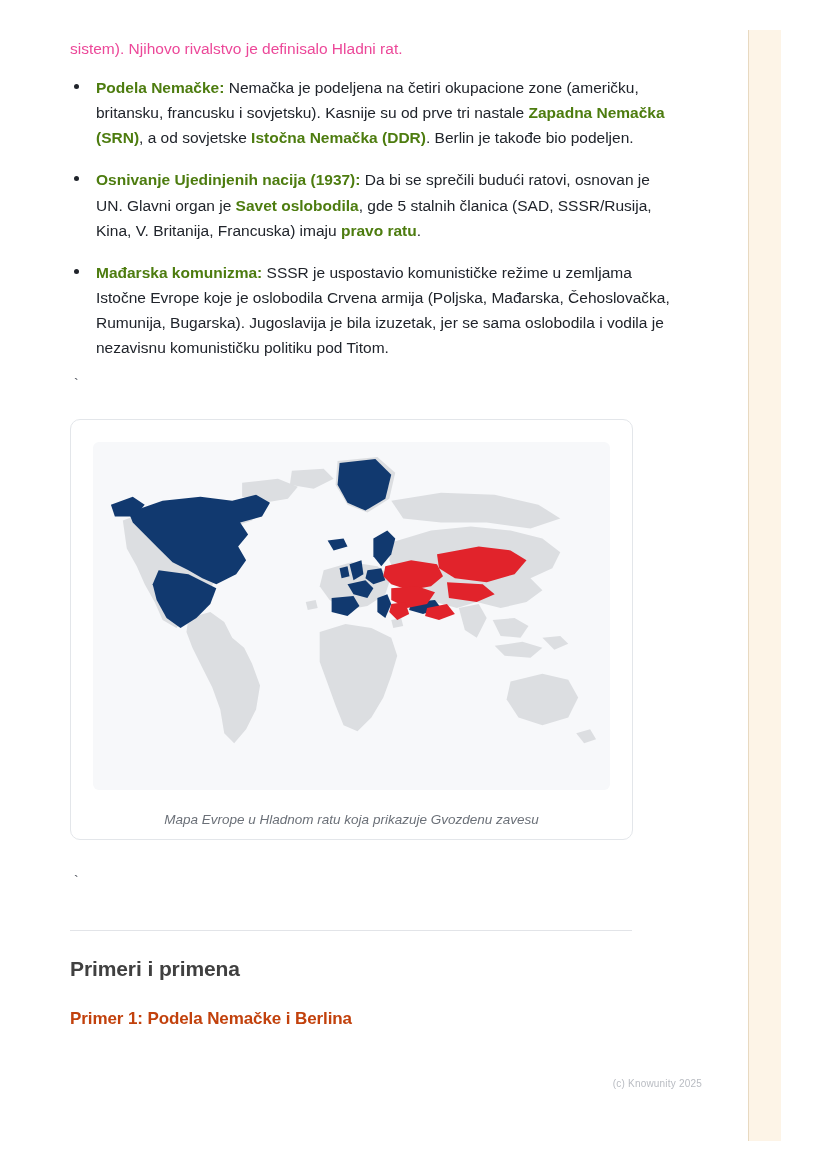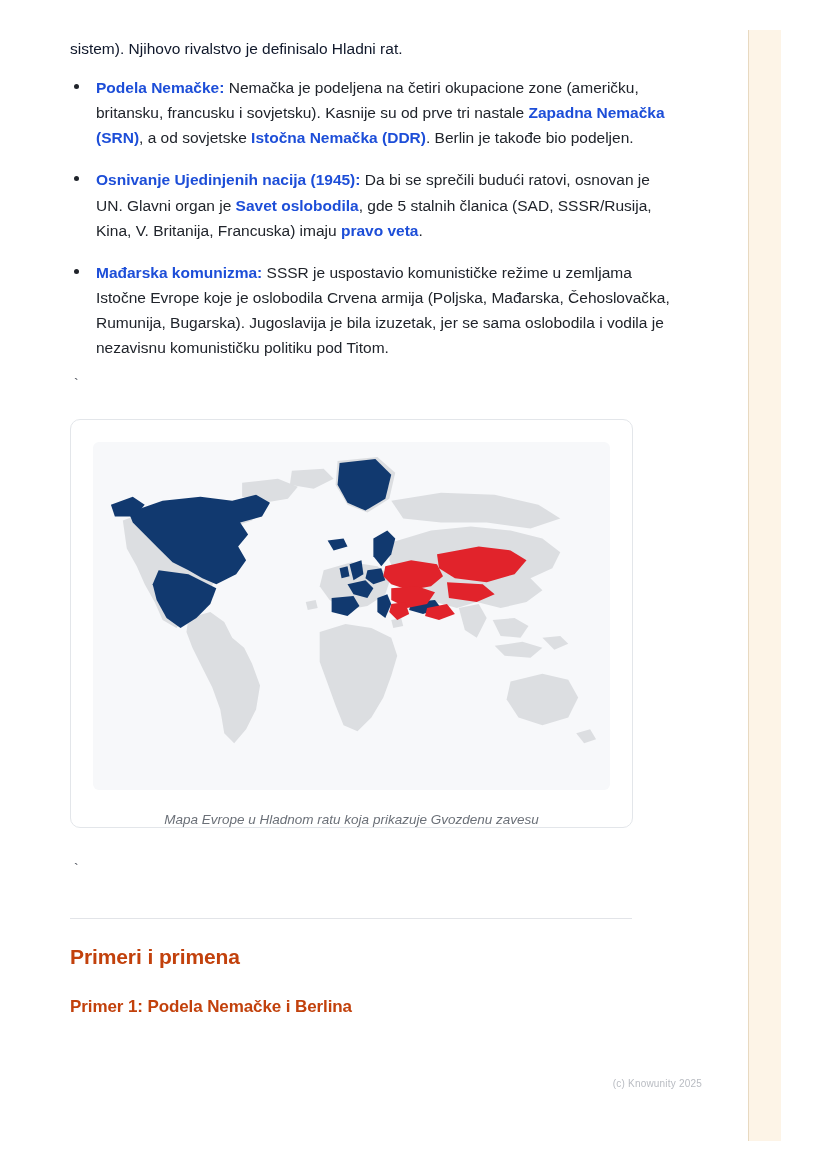--- a/index.html
+++ b/index.html
@@ -35,21 +35,21 @@
   .content {
     position: absolute;
     left: 22px;
     top: 0;
     width: 600px;
   }
   p.lead {
     margin: 0;
     font-size: 15.5px;
     line-height: 1.62;
-    color: #0f172a;
+    color: #ec4899;
     padding-top: 6px;
   }
   ul.bullets {
     list-style: none;
     margin: 14px 0 0 0;
     padding: 0;
   }
   ul.bullets li {
     position: relative;
     padding-left: 26px;
@@ -63,35 +63,35 @@
     position: absolute;
     left: 4px;
     top: 9px;
     width: 5px;
     height: 5px;
     background: #20242b;
     border-radius: 50%;
   }
   ul.bullets b {
     font-weight: bold;
-    color: #1d4ed8;
+    color: #4d7c0f;
   }
   .tick {
     font-size: 14px;
     color: #4a4f58;
     margin: 16px 0 0 4px;
     line-height: 1;
     height: 16px;
   }
   .figure {
     margin-top: 26px;
     border: 1px solid #e3e6ea;
     border-radius: 10px;
     background: #ffffff;
-    padding: 22px 22px 0 22px;
+    padding: 22px 22px 12px 22px;
     box-sizing: border-box;
     width: 563px;
   }
   .map-box {
     background: #f7f8fa;
     border-radius: 6px;
     width: 100%;
     height: 348px;
     box-sizing: border-box;
     overflow: hidden;
@@ -110,21 +110,21 @@
     color: #6b7078;
   }
   .divider {
     margin-top: 40px;
     border-top: 1px solid #e2e4e8;
     width: 562px;
   }
   h2.section-title {
     margin: 26px 0 0 0;
     font-size: 21px;
-    color: #c2410c;
+    color: #404040;
     font-weight: bold;
     letter-spacing: -0.1px;
   }
   h3.sub-title {
     margin: 28px 0 0 0;
     font-size: 17px;
     color: #c2410c;
     font-weight: bold;
     letter-spacing: -0.1px;
   }
@@ -143,21 +143,21 @@
 <div class="page">
   <div class="content">
 
     <p class="lead">sistem). Njihovo rivalstvo je definisalo Hladni rat.</p>
 
     <ul class="bullets">
       <li>
         <b>Podela Nemačke:</b><span> Nemačka je podeljena na četiri okupacione zone (američku, britansku, francusku i sovjetsku). Kasnije su od prve tri nastale <b>Zapadna Nemačka (SRN)</b>, a od sovjetske <b>Istočna Nemačka (DDR)</b>. Berlin je takođe bio podeljen.</span>
       </li>
       <li>
-        <b>Osnivanje Ujedinjenih nacija (1945):</b><span> Da bi se sprečili budući ratovi, osnovan je UN. Glavni organ je <b>Savet oslobodila</b>, gde 5 stalnih članica (SAD, SSSR/Rusija, Kina, V. Britanija, Francuska) imaju <b>pravo veta</b>.</span>
+        <b>Osnivanje Ujedinjenih nacija (1937):</b><span> Da bi se sprečili budući ratovi, osnovan je UN. Glavni organ je <b>Savet oslobodila</b>, gde 5 stalnih članica (SAD, SSSR/Rusija, Kina, V. Britanija, Francuska) imaju <b>pravo ratu</b>.</span>
       </li>
       <li>
         <b>Mađarska komunizma:</b><span> SSSR je uspostavio komunističke režime u zemljama Istočne Evrope koje je oslobodila Crvena armija (Poljska, Mađarska, Čehoslovačka, Rumunija, Bugarska). Jugoslavija je bila izuzetak, jer se sama oslobodila i vodila je nezavisnu komunističku politiku pod Titom.</span>
       </li>
     </ul>
 
     <div class="tick">`</div>
 
     <div class="figure">
       <div class="map-box">

